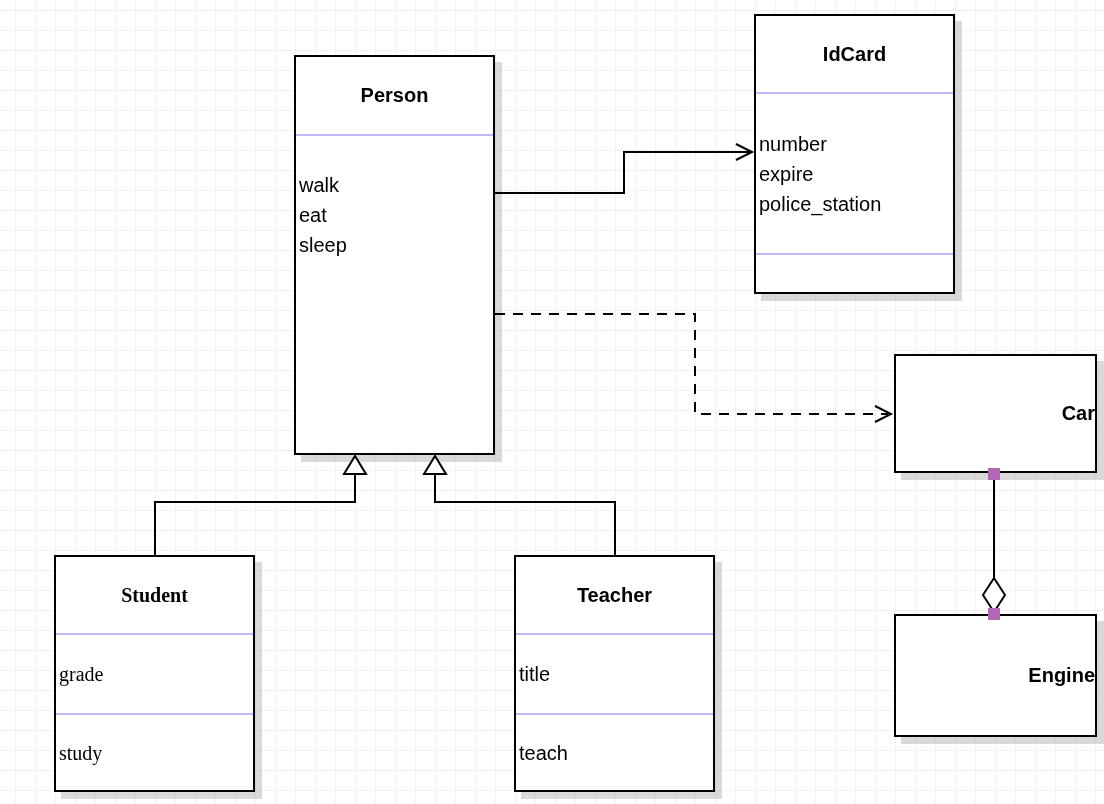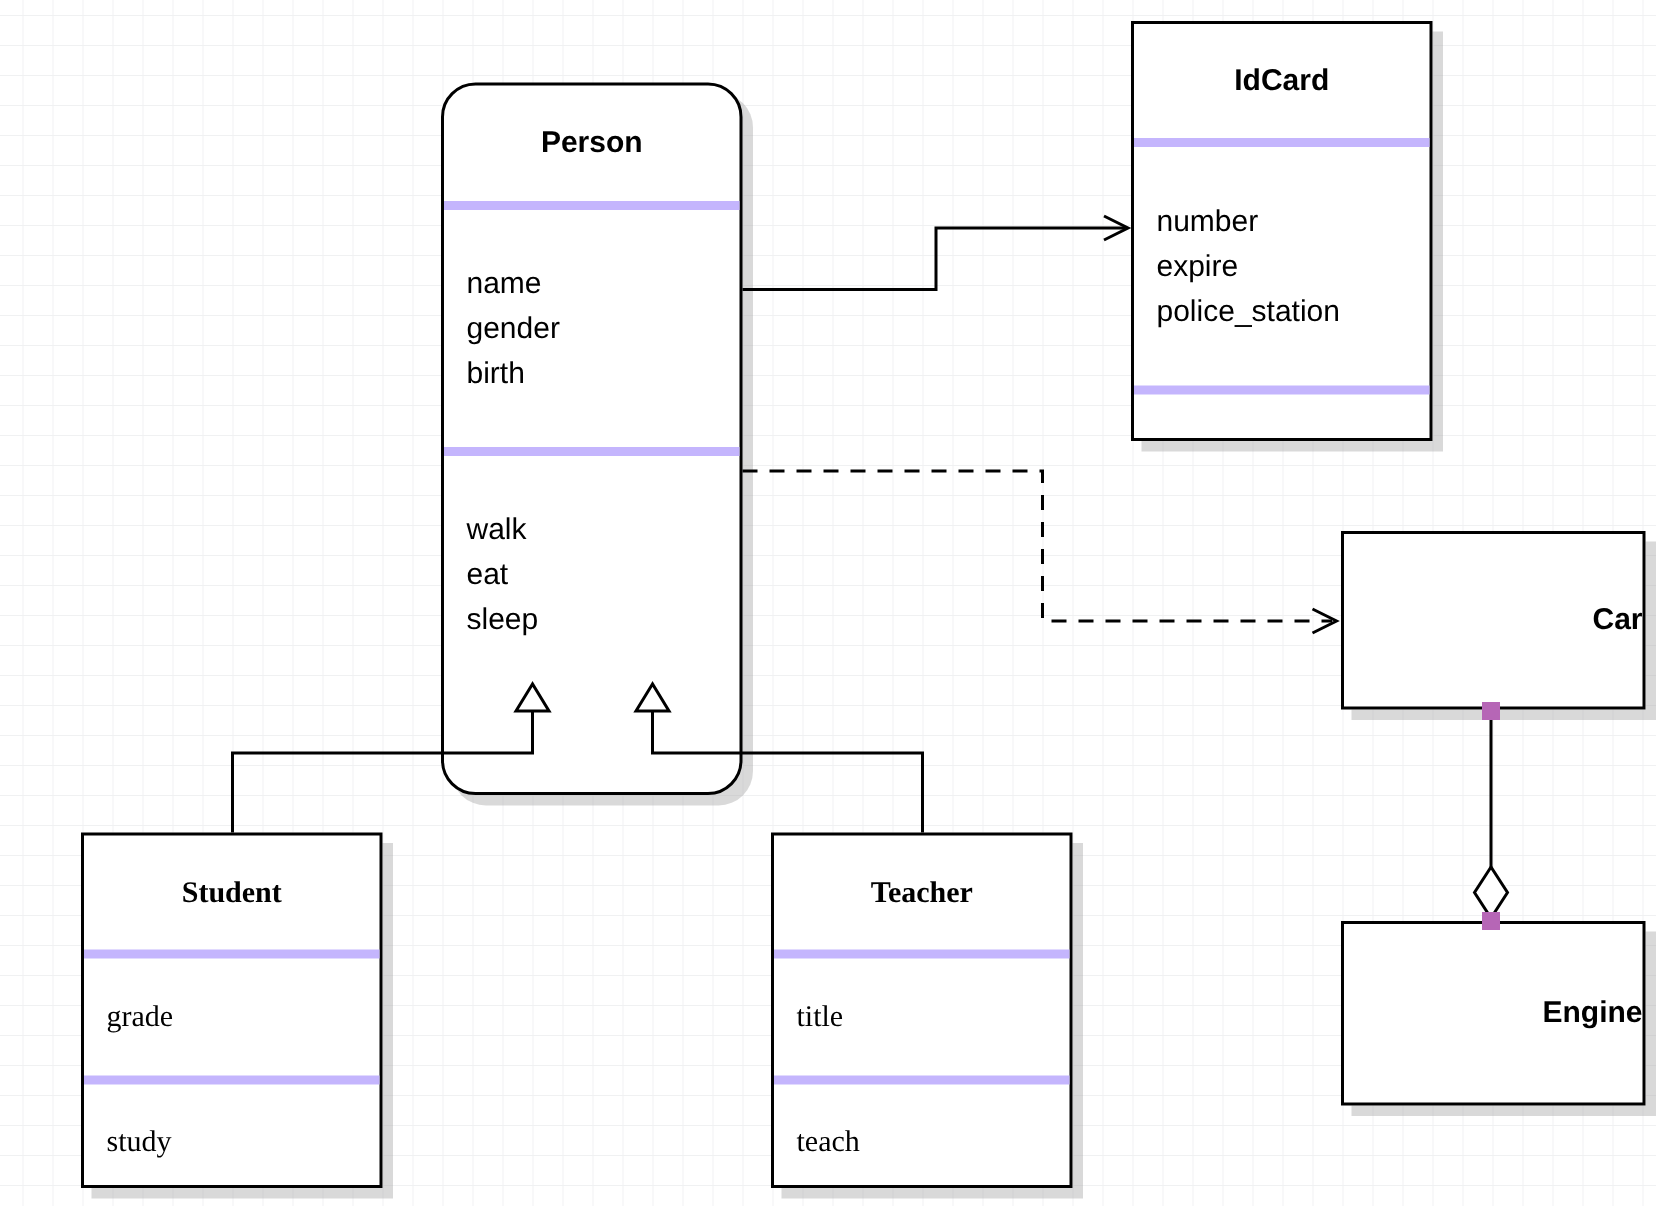--- a/index.html
+++ b/index.html
@@ -22,45 +22,40 @@
     background: #ffffff; border: 2px solid #000000;
     box-shadow: 7px 7px 0 0 rgba(170,170,170,0.45);
     display: flex; flex-direction: column;
     color: #000;
   }
   .cls-header {
     display: flex; align-items: center; justify-content: center;
     font-weight: bold; font-size: 20px; flex: none;
   }
   .cls-section {
-    border-top: 6px solid #c4b5fd; flex: none;
+    border-top: 2px solid #c4b5fd; flex: none;
     display: flex; flex-direction: column; justify-content: center;
-    padding-left: 15px; font-size: 20px;
+    padding-left: 3px; font-size: 20px;
   }
   .row { line-height: 30px; white-space: nowrap; }
   .title-only { justify-content: center; align-items: flex-end; }
   svg.connectors {
     position: absolute; left: 0; top: 0; pointer-events: none;
   }
   .edge { stroke: #000; stroke-width: 2; fill: none; }
   .dashed { stroke-dasharray: 10 8; }
   .hollow { fill: #fff; stroke: #000; stroke-width: 2; }
 </style>
 </head>
 <body>
 
 <div class="canvas">
 
-  <div class="uml-class" style="left:294px; top:55px; width:201px; height:475px;border-radius:23px;">
+  <div class="uml-class" style="left:294px; top:55px; width:201px; height:400px;">
     <div class="cls-header" style="height:77px">Person</div>
-    <div class="cls-section" style="height:158px">
-      <div class="row">name</div>
-      <div class="row">gender</div>
-      <div class="row">birth</div>
-    </div>
     <div class="cls-section" style="height:157px">
       <div class="row">walk</div>
       <div class="row">eat</div>
       <div class="row">sleep</div>
     </div>
   </div>
 
   <div class="uml-class" style="left:754px; top:14px; width:201px; height:280px;">
     <div class="cls-header" style="height:76px">IdCard</div>
     <div class="cls-section" style="height:159px">
@@ -82,21 +77,21 @@
   <div class="uml-class" style="left:54px; top:555px; width:201px; height:237px;font-family:Liberation Serif, serif;">
     <div class="cls-header" style="height:76px">Student</div>
     <div class="cls-section" style="height:78px">
       <div class="row">grade</div>
     </div>
     <div class="cls-section" style="height:75px">
       <div class="row">study</div>
     </div>
   </div>
 
-  <div class="uml-class" style="left:514px; top:555px; width:201px; height:237px;font-family:Liberation Serif, serif;">
+  <div class="uml-class" style="left:514px; top:555px; width:201px; height:237px;">
     <div class="cls-header" style="height:76px">Teacher</div>
     <div class="cls-section" style="height:78px">
       <div class="row">title</div>
     </div>
     <div class="cls-section" style="height:75px">
       <div class="row">teach</div>
     </div>
   </div>
 
   <svg class="connectors" width="1104" height="804" viewBox="0 0 1104 804">

